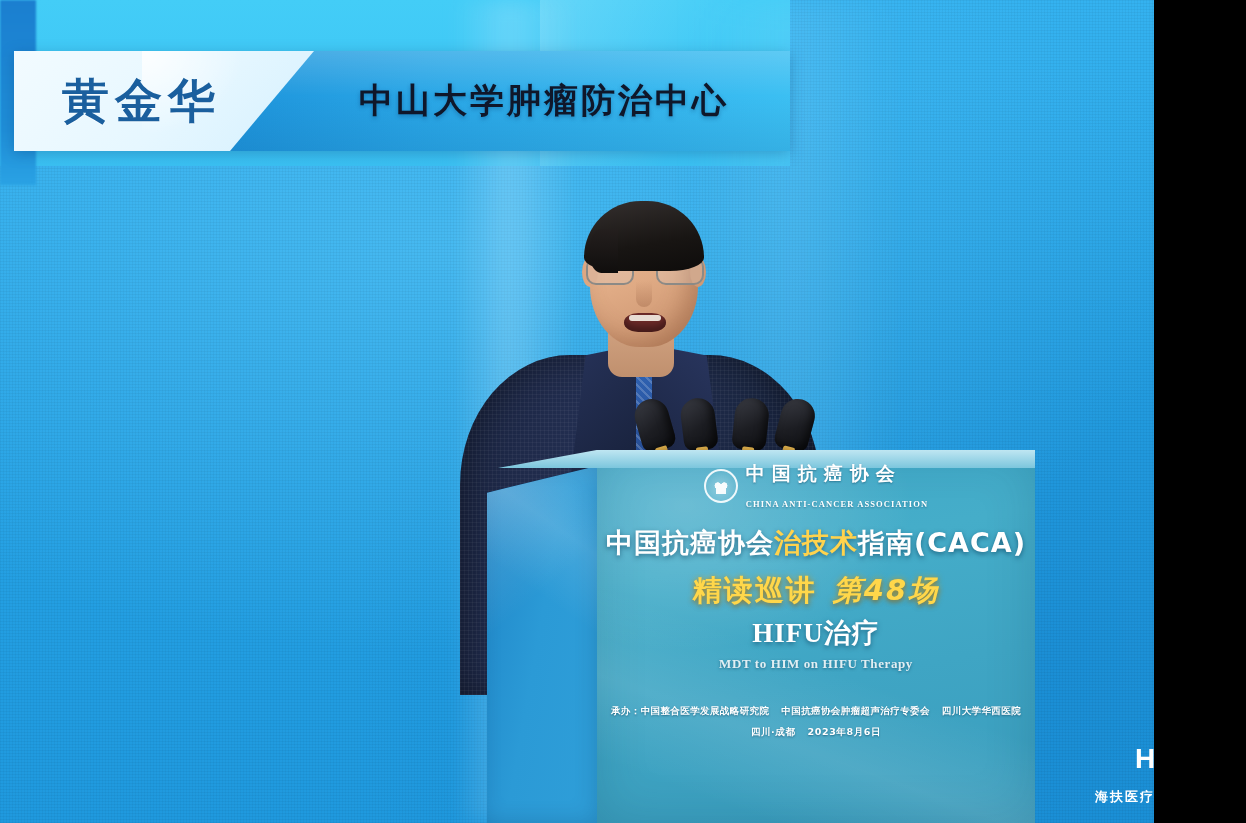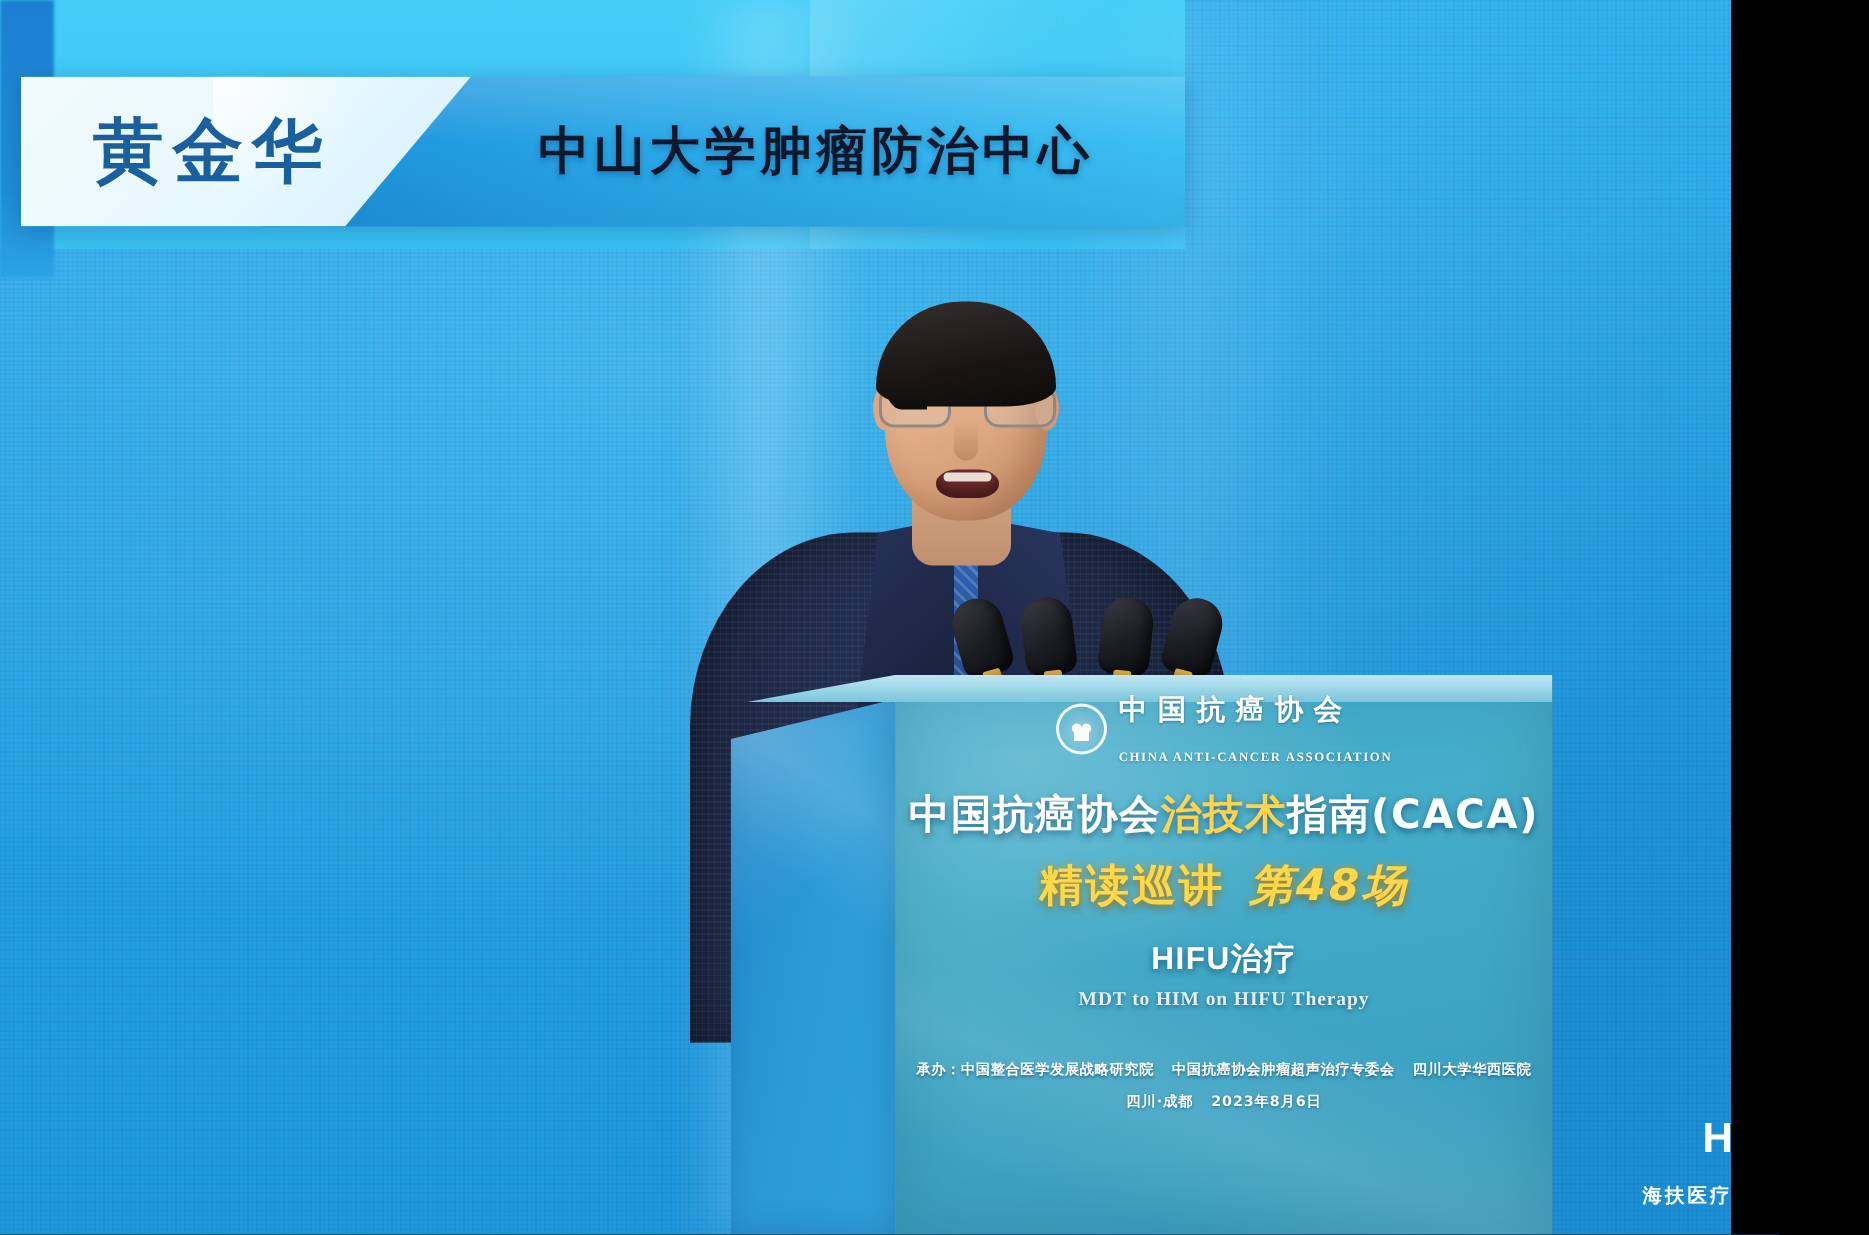--- a/index.html
+++ b/index.html
@@ -270,22 +270,22 @@
   .title-main .hl{color:#ffd34d;}
   .title-sub{
     margin-top:10px;font-size:29px;font-weight:bold;letter-spacing:2px;
     font-family:"DejaVu Sans","Liberation Sans",sans-serif;
     color:#ffd74a;
     text-shadow:0 0 6px rgba(255,180,0,.55), 0 2px 5px rgba(90,40,0,.55);
     white-space:nowrap;
   }
   .title-sub .sess{margin-left:16px;font-style:italic;}
   .title-topic{
-    margin-top:14px;font-size:21px;font-weight:bold;letter-spacing:1px;
-    font-family:Liberation Sans, sans-serif;
+    margin-top:4px;font-size:27px;font-weight:bold;letter-spacing:1px;
+    font-family:Liberation Serif, serif;
     text-shadow:0 2px 5px rgba(0,45,75,.55);
   }
   .title-topic-en{
     margin-top:5px;font-size:13px;font-weight:bold;letter-spacing:.6px;
     color:rgba(255,255,255,.86);
     font-family:"Liberation Serif",serif;
     text-shadow:0 1px 3px rgba(0,45,75,.5);
   }
   .hosts{
     margin-top:33px;font-size:9.5px;font-weight:bold;letter-spacing:.4px;

